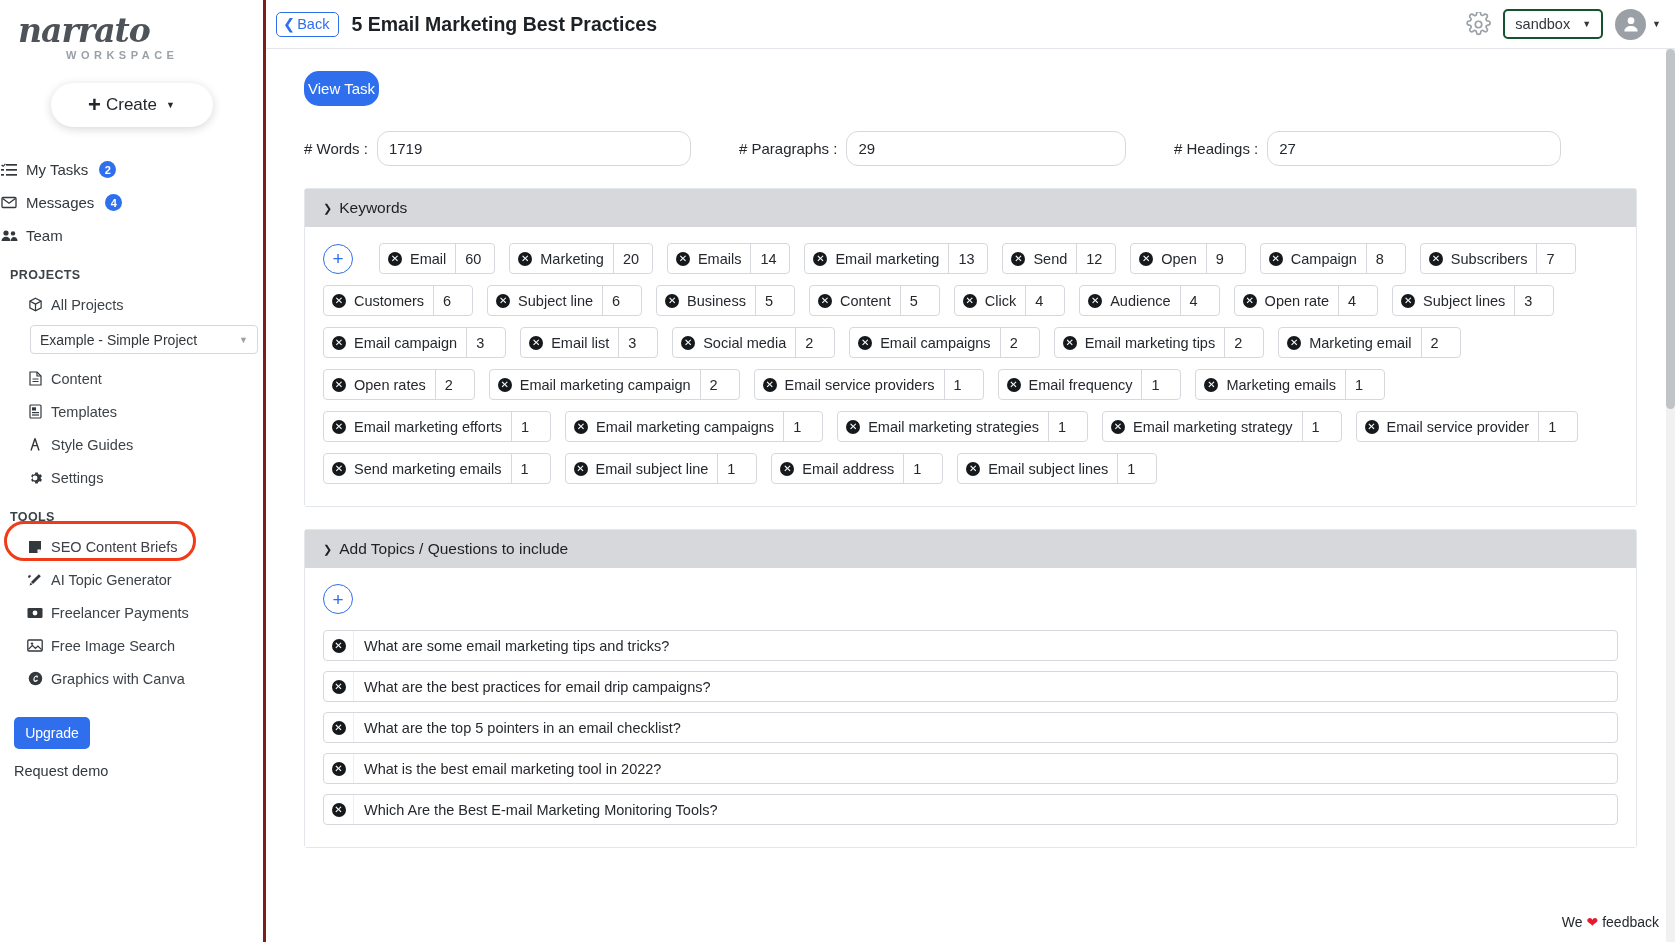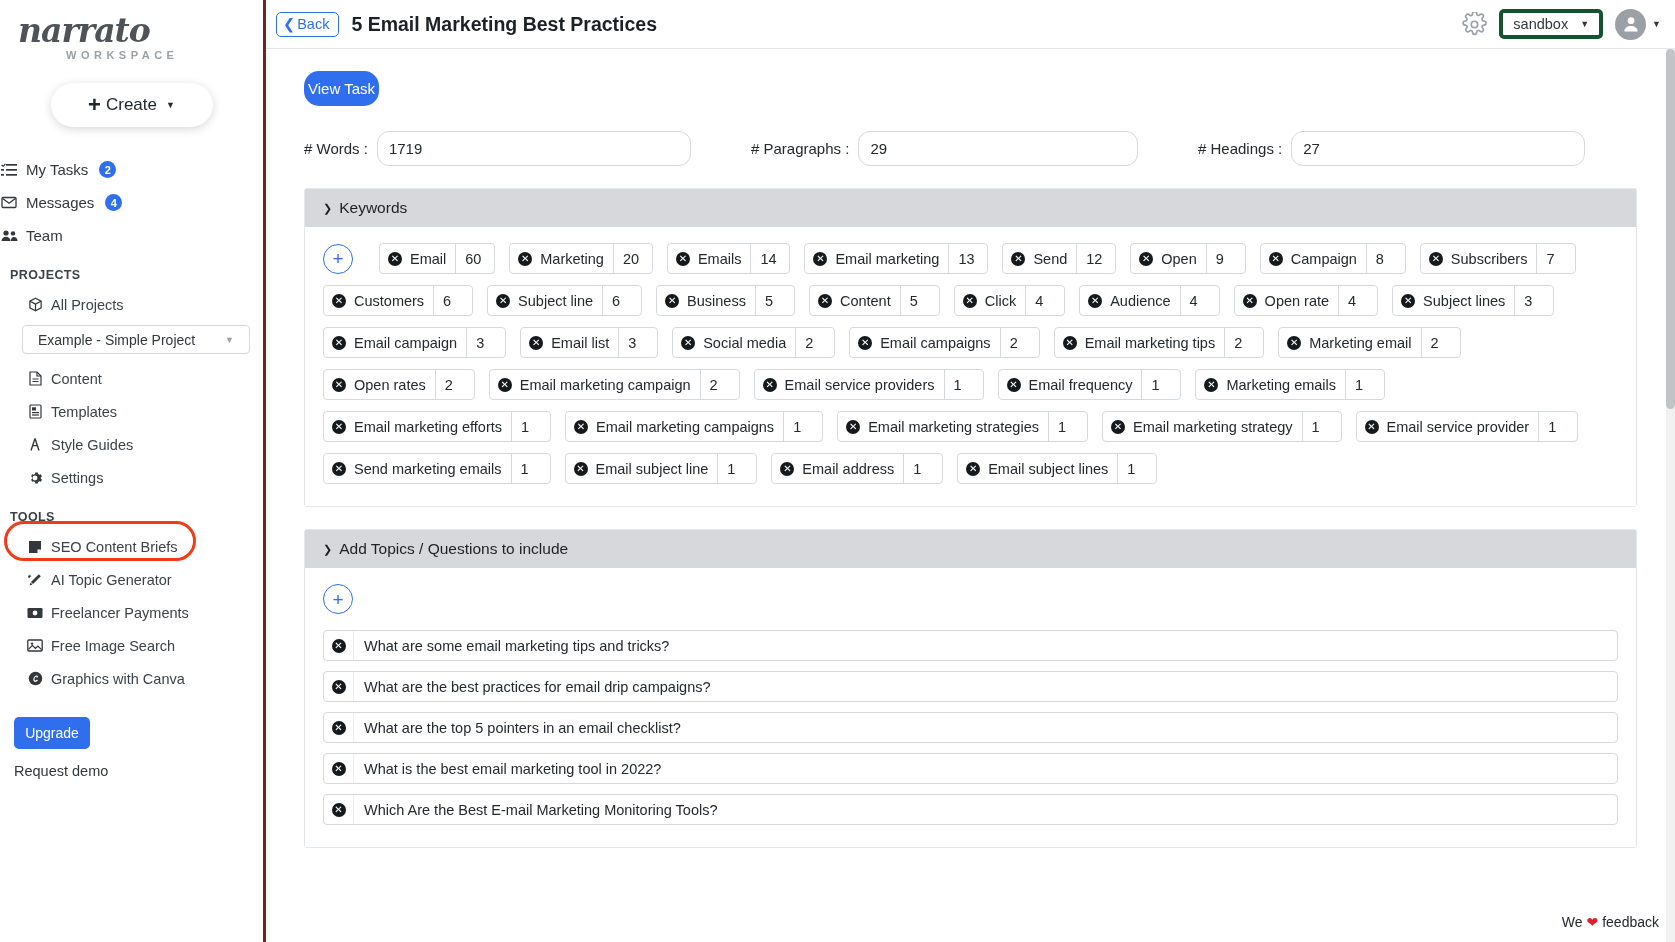--- a/index.html
+++ b/index.html
@@ -58,26 +58,26 @@
     display: inline-flex; align-items: center; justify-content: center;
     margin-left: 3px;
   }
   .section-label {
     font-size: 12.5px; font-weight: 700; color: #3c4247;
     letter-spacing: 0.4px; margin: 16px 0 6px 10px;
   }
   .subnav { padding-left: 26px; }
   .subnav .nav-item { height: 33px; font-size: 14.5px; color: #3c4247; gap: 7px; }
   .proj-select {
-    margin: 4px 0 8px 22px;
+    margin: 4px 0 8px 30px;
     width: 228px; height: 29px;
     border: 1px solid #d5d9de; border-radius: 4px;
     background: #fff;
     display: flex; align-items: center; justify-content: space-between;
-    padding: 0 15px;
+    padding: 0 9px;
     font-size: 14px; color: #32373c;
     cursor: pointer;
   }
   .proj-select .caret { color: #9aa0a6; font-size: 9px; }
   .tools-wrap { position: relative; }
   .highlight-ring {
     position: absolute;
     left: 4px; top: -9px;
     width: 192px; height: 40px;
     border: 3.5px solid #ef3b18;
@@ -111,42 +111,42 @@
     cursor: pointer;
     font-family: "Liberation Sans", sans-serif;
   }
   .page-title {
     font-size: 19.5px; font-weight: 700; color: #1d2125;
     margin-left: 12px;
   }
   .topbar-right { margin-left: auto; display: flex; align-items: center; gap: 12px; }
   .gear-icon { color: #9aa0a6; cursor: pointer; display: flex; }
   .ws-select {
-    border: 4px solid #14532d; border-radius: 5px;
+    border: 2px solid #14532d; border-radius: 5px;
     height: 30px; padding: 0 10px;
     display: flex; align-items: center; gap: 12px;
     font-size: 14.5px; color: #32373c; cursor: pointer;
   }
   .ws-select .caret { font-size: 9px; color: #32373c; }
   .avatar-wrap { display: flex; align-items: center; gap: 6px; cursor: pointer; }
   .avatar {
     width: 31px; height: 31px; border-radius: 50%;
     background: #9aa0a6; color: #fff;
     display: flex; align-items: center; justify-content: center;
   }
   .avatar-caret { font-size: 9px; color: #32373c; }
 
   .content { padding: 22px 38px 0 38px; height: 893px; overflow: hidden; }
   .view-task-btn {
     background: #2f6fed; color: #fff; border: none;
     border-radius: 15px; font-size: 15px;
     padding: 9px 4px; cursor: pointer;
     font-family: "Liberation Sans", sans-serif;
   }
-  .counts-row { display: flex; gap: 12px; margin-top: 25px; }
+  .counts-row { display: flex; gap: 0; margin-top: 25px; }
   .count-field { display: flex; align-items: center; flex: 1; }
   .count-label { font-size: 15px; color: #25292e; white-space: nowrap; margin-right: 9px; }
   .count-input {
     flex: 1; height: 35px;
     border: 1px solid #d5d9de; border-radius: 12px;
     padding: 0 11px; font-size: 15px; color: #25292e;
     font-family: "Liberation Sans", sans-serif;
     background: #fff;
   }
   .count-field:nth-child(1) { max-width: 387px; }

